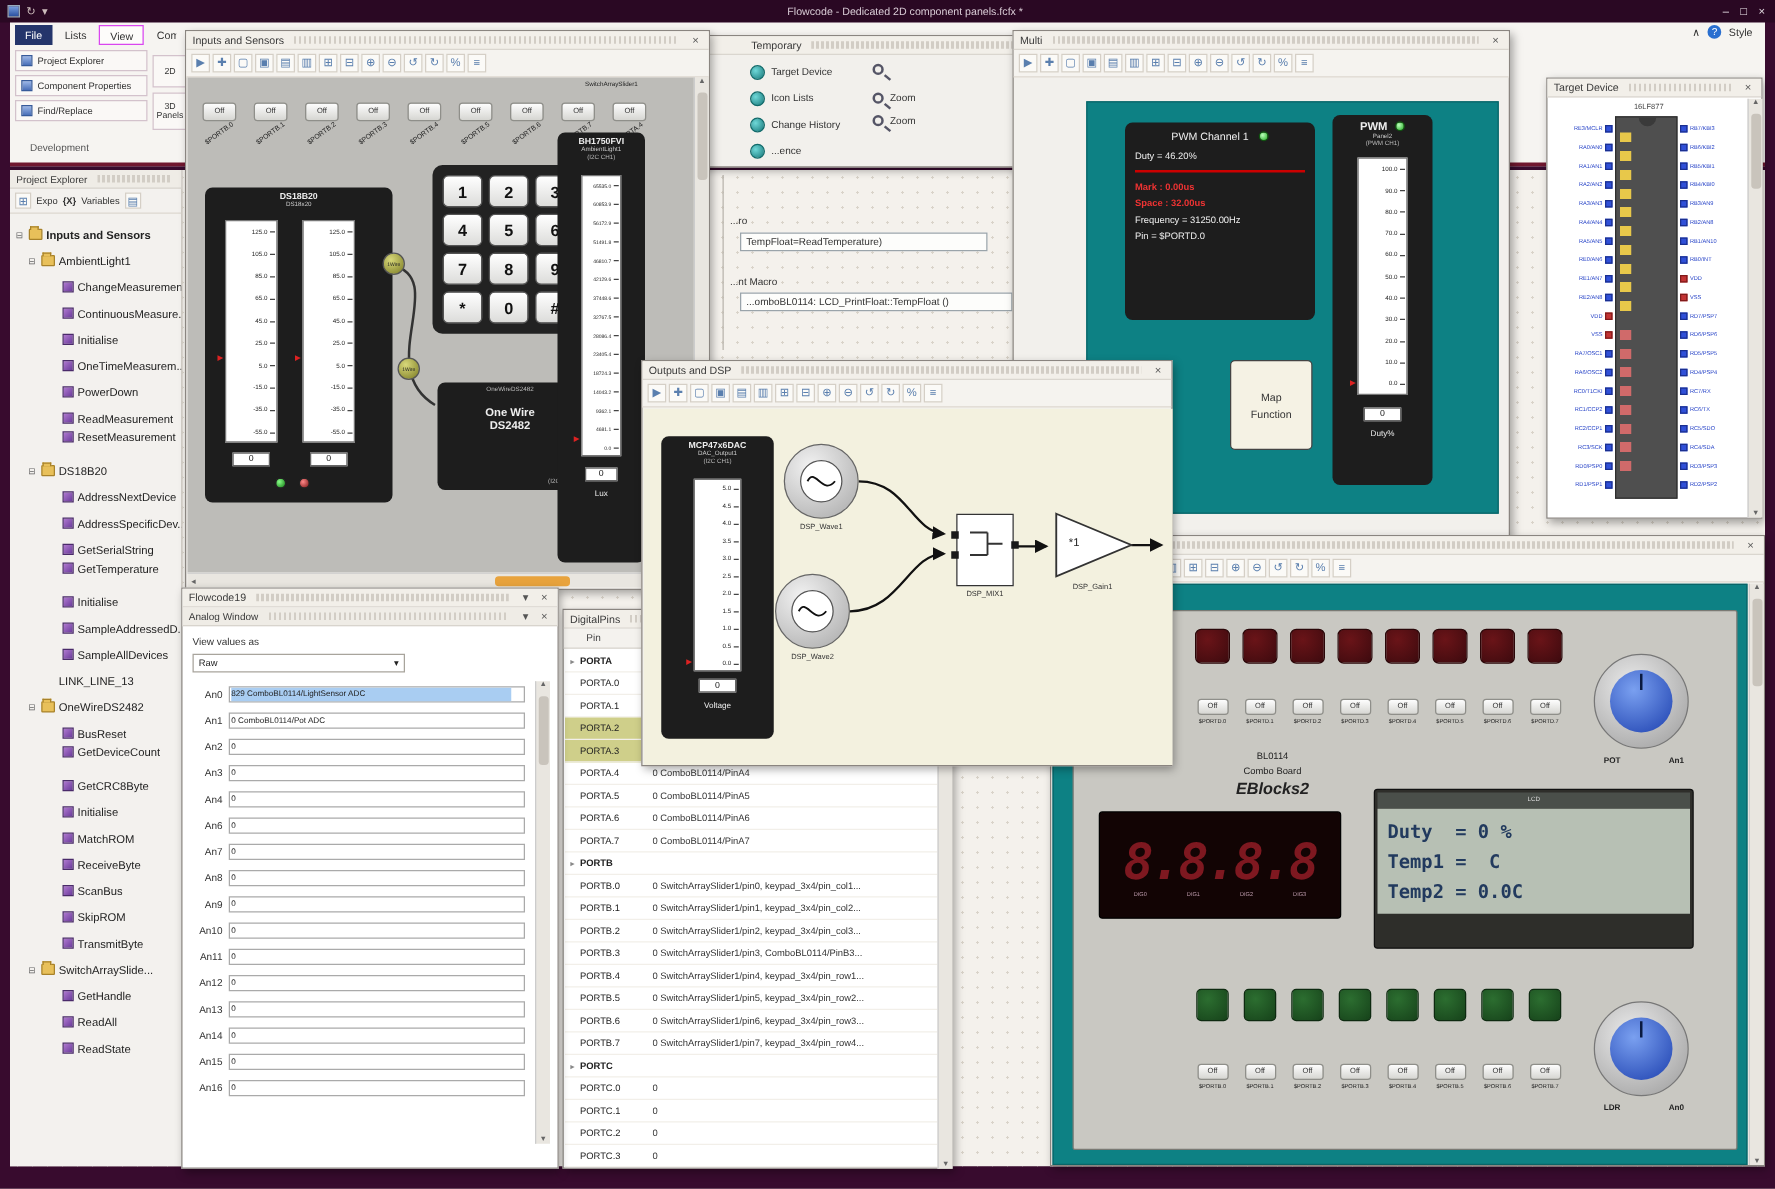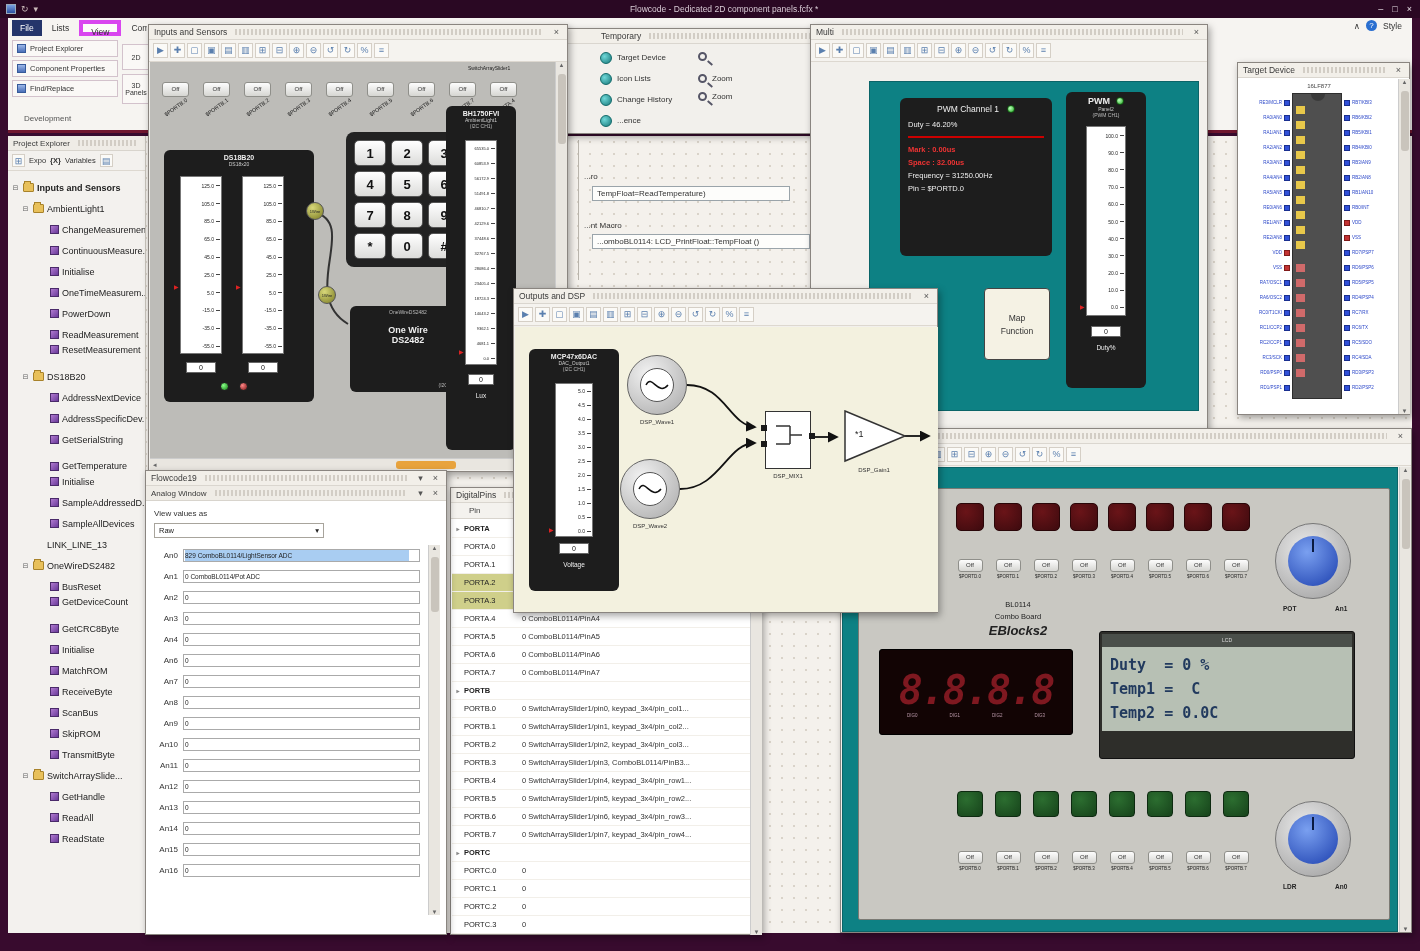--- a/index.html
+++ b/index.html
@@ -12,21 +12,21 @@
   .appicon{width:10px;height:10px;background:linear-gradient(#7aa0e0,#2a4fa0);border:1px solid #9ab;}
   .tb-glyph{font-size:9px;color:#cbb;}
   .tb-title{flex:1;text-align:center;color:#d9ccd6;}
   .tb-ctrls{display:flex;gap:9px;padding-right:8px;font-size:9px;color:#e8e0e6;}
 
   
   .ribbon{position:absolute;left:8px;top:18px;width:1404px;height:115px;background:#f6f4f1;border-bottom:3px solid #70172f;}
   .ribtabs{position:absolute;left:4px;top:2px;display:flex;gap:2px;}
   .ribtab{height:16px;padding:0 8px;font-size:8.5px;line-height:16px;color:#333;}
   .ribtab.t-file{background:#24356b;color:#fff;}
-  .ribtab.t-view{border:4px solid #d946ef;background:#fdfcfa;}
+  .ribtab.t-view{border:1px solid #d946ef;background:#fdfcfa;}
   .ribtab.t-cut{max-width:24px;overflow:hidden;}
   .ribbtn{position:absolute;left:4px;width:106px;height:17px;border:1px solid #d3c2cc;background:#faf8f6;display:flex;align-items:center;gap:4px;padding:0 4px;font-size:7.5px;color:#333;}
   .ribicon{width:9px;height:9px;background:linear-gradient(#9db8e8,#4a6fb8);border:1px solid #365a9a;flex:none;}
   .ribside{position:absolute;left:114px;border:1px solid #d3c2cc;background:#faf8f6;font-size:7px;color:#333;text-align:center;display:flex;align-items:center;justify-content:center;}
   .ribgroup{position:absolute;left:16px;top:96px;font-size:8px;color:#555;}
   .stylebox{position:absolute;right:10px;top:2px;display:flex;align-items:center;gap:6px;font-size:8.5px;color:#333;}
   .helpcirc{width:11px;height:11px;border-radius:50%;background:#2a6fd0;color:#fff;font-size:8px;text-align:center;line-height:11px;}
 
   
   .canvas{position:absolute;left:8px;top:136px;width:1404px;height:797px;background-color:#f4f1ec;background-image:radial-gradient(#d9d3c9 0.8px,transparent 0.9px);background-size:12px 12px;}
@@ -1439,21 +1439,21 @@
         <span class="ticon"></span>
         <span class="tlabel" style="white-space:nowrap;overflow:hidden">AddressSpecificDev...</span>
       </div>
 
       <div class="trow lv2 macro" style="display:flex;align-items:center;gap:3px;height:21px;font-size:9px;color:#222">
         <span class="texp"></span>
         <span class="ticon"></span>
         <span class="tlabel" style="white-space:nowrap;overflow:hidden">GetSerialString</span>
       </div>
 
-      <div class="trow lv2 macro" style="display:flex;align-items:flex-end;gap:3px;height:21px;font-size:9px;color:#222">
+      <div class="trow lv2 macro" style="display:flex;align-items:flex-start;gap:3px;height:21px;font-size:9px;color:#222">
         <span class="texp"></span>
         <span class="ticon"></span>
         <span class="tlabel" style="white-space:nowrap;overflow:hidden">GetTemperature</span>
       </div>
 
       <div class="trow lv2 macro" style="display:flex;align-items:center;gap:3px;height:21px;font-size:9px;color:#222">
         <span class="texp"></span>
         <span class="ticon"></span>
         <span class="tlabel" style="white-space:nowrap;overflow:hidden">Initialise</span>
       </div>

